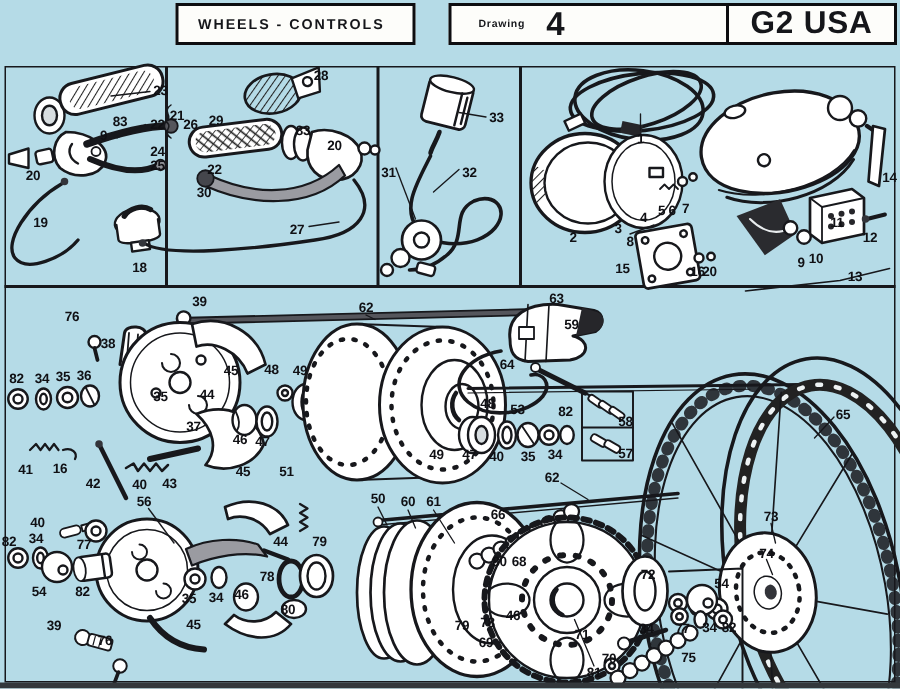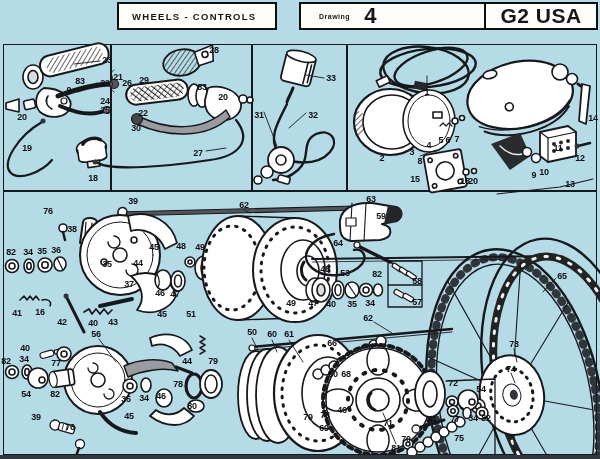--- a/index.html
+++ b/index.html
@@ -506,21 +506,21 @@
       <span class="plabel" style="left: 36px; top: 417px;">39</span>
       <span class="plabel" style="left: 70px; top: 427px;">76</span>
       <span class="plabel" style="left: 187px; top: 361px;">44</span>
       <span class="plabel" style="left: 213px; top: 361px;">79</span>
       <span class="plabel" style="left: 178px; top: 384px;">78</span>
       <span class="plabel" style="left: 161px; top: 396px;">46</span>
       <span class="plabel" style="left: 192px; top: 406px;">80</span>
       <span class="plabel" style="left: 332px; top: 343px;">66</span>
       <span class="plabel" style="left: 333px; top: 374px;">80</span>
       <span class="plabel" style="left: 346px; top: 374px;">68</span>
-      <span class="plabel" style="left: 453px; top: 383px;">72</span>
+      <span class="plabel" style="left: 432px; top: 383px;">72</span>
       <span class="plabel" style="left: 308px; top: 417px;">79</span>
       <span class="plabel" style="left: 325px; top: 415px;">78</span>
       <span class="plabel" style="left: 342px; top: 410px;">46</span>
       <span class="plabel" style="left: 324px; top: 428px;">69</span>
       <span class="plabel" style="left: 388px; top: 423px;">71</span>
       <span class="plabel" style="left: 406px; top: 439px;">70</span>
       <span class="plabel" style="left: 396px; top: 448px;">81</span>
       <span class="plabel" style="left: 431px; top: 419px;">34</span>
       <span class="plabel" style="left: 455px; top: 419px;">77</span>
       <span class="plabel" style="left: 473px; top: 418px;">34</span>

